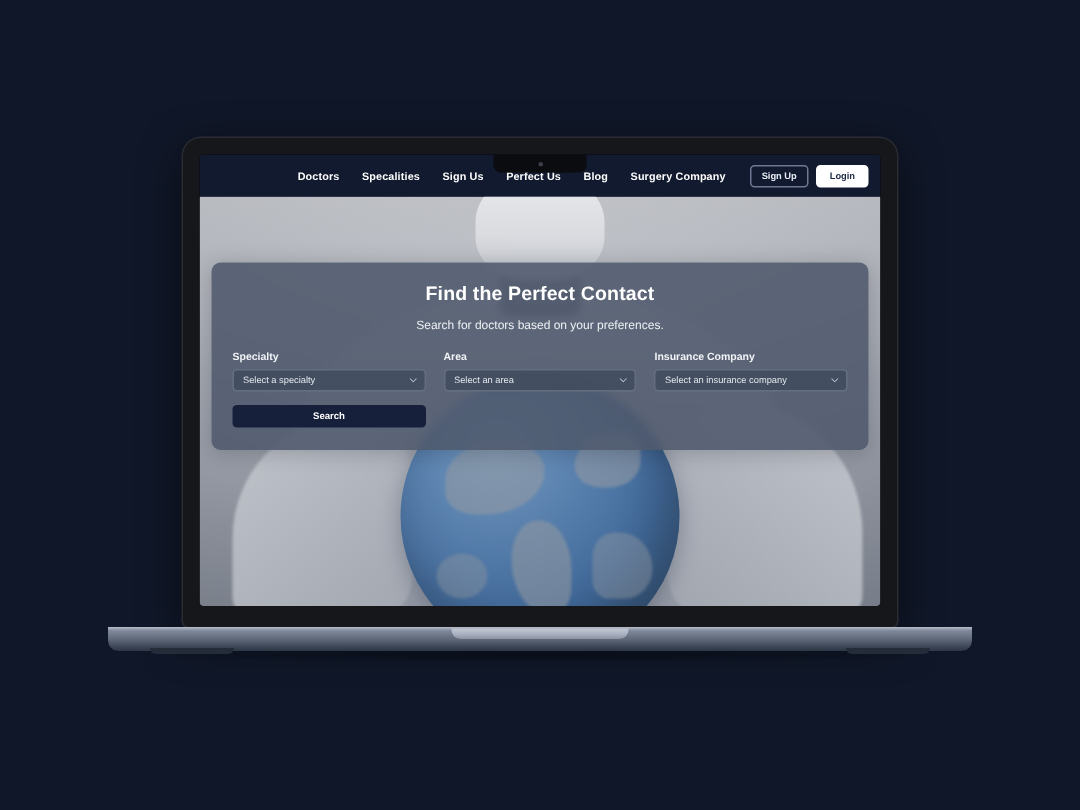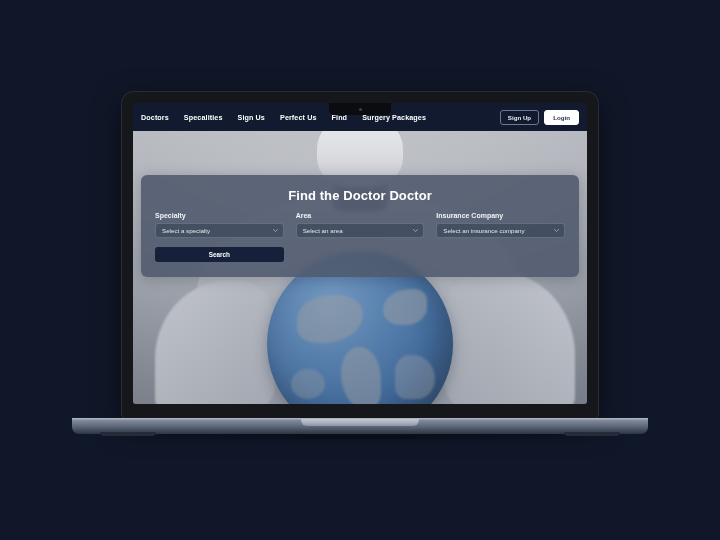--- a/index.html
+++ b/index.html
@@ -77,21 +77,21 @@
   }
 
   
   .navbar {
     position: relative;
     z-index: 30;
     height: 28px;
     background: #111a2e;
     display: flex;
     align-items: center;
-    justify-content: space-between;
+    justify-content: flex-end;
     gap: 0;
     padding: 0 8px;
   }
   .nav-links {
     display: flex;
     align-items: center;
     gap: 15px;
   }
   .nav-link {
     color: #ffffff;
@@ -380,22 +380,22 @@
       </div>
 
       <div class="screen">
 
         <nav class="navbar">
           <div class="nav-links">
             <span class="nav-link">Doctors</span>
             <span class="nav-link">Specalities</span>
             <span class="nav-link">Sign Us</span>
             <span class="nav-link active">Perfect Us</span>
-            <span class="nav-link">Find</span>
-            <span class="nav-link">Surgery Packages</span>
+            <span class="nav-link">Blog</span>
+            <span class="nav-link">Surgery Company</span>
           </div>
           <div class="nav-actions">
             <button class="btn-signup">Sign Up</button>
             <button class="btn-login">Login</button>
           </div>
         </nav>
 
         <section class="hero">
 
           <div class="hero-photo">
@@ -408,21 +408,22 @@
               <div class="globe-land gl1"></div>
               <div class="globe-land gl2"></div>
               <div class="globe-land gl3"></div>
               <div class="globe-land gl4"></div>
               <div class="globe-land gl5"></div>
             </div>
           </div>
           <div class="hero-tint"></div>
 
           <div class="search-card">
-            <div class="hero-title">Find the Doctor Doctor</div>
+            <div class="hero-title">Find the Perfect Contact</div>
+            <div class="hero-sub">Search for doctors based on your preferences.</div>
 
             <div class="fields-row">
 
               <div class="field">
                 <span class="field-label">Specialty</span>
                 <div class="select-box">
                   <span class="select-value">Select a specialty</span>
                   <span class="chev">
                     <svg viewBox="0 0 10 6" width="5" height="3">
                         <path d="M1 1 L5 5 L9 1" stroke="#b9c1ce" stroke-width="1.4" fill="none" stroke-linecap="round" stroke-linejoin="round"></path>

